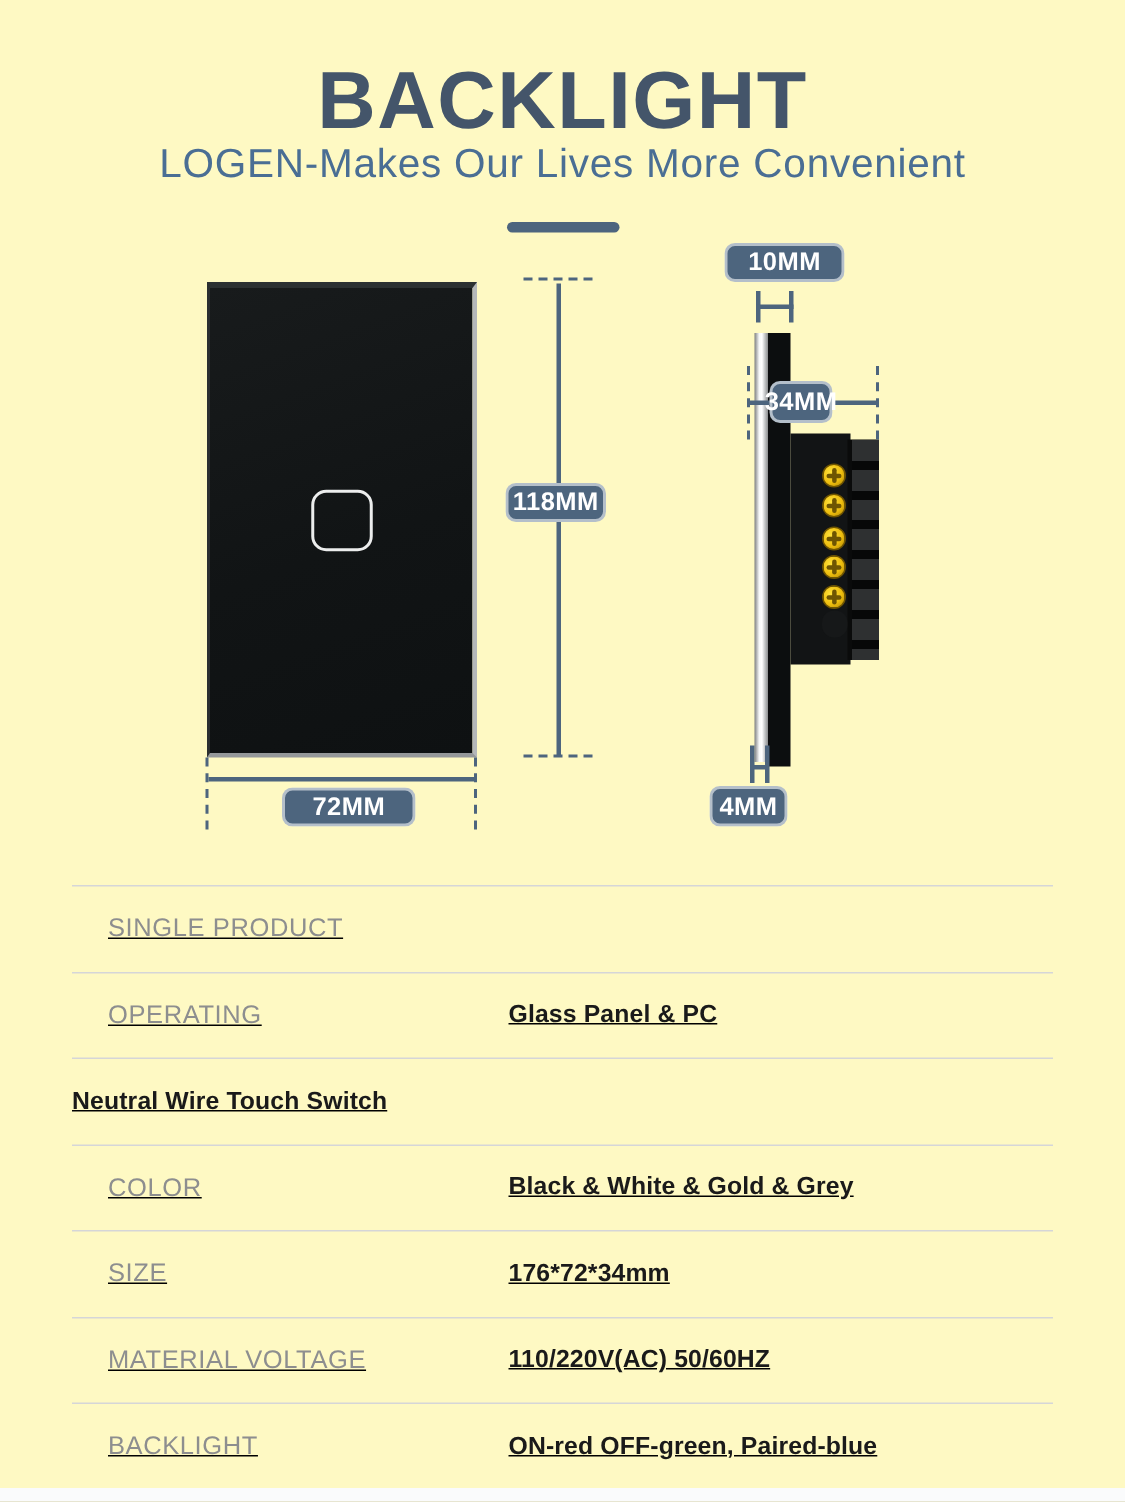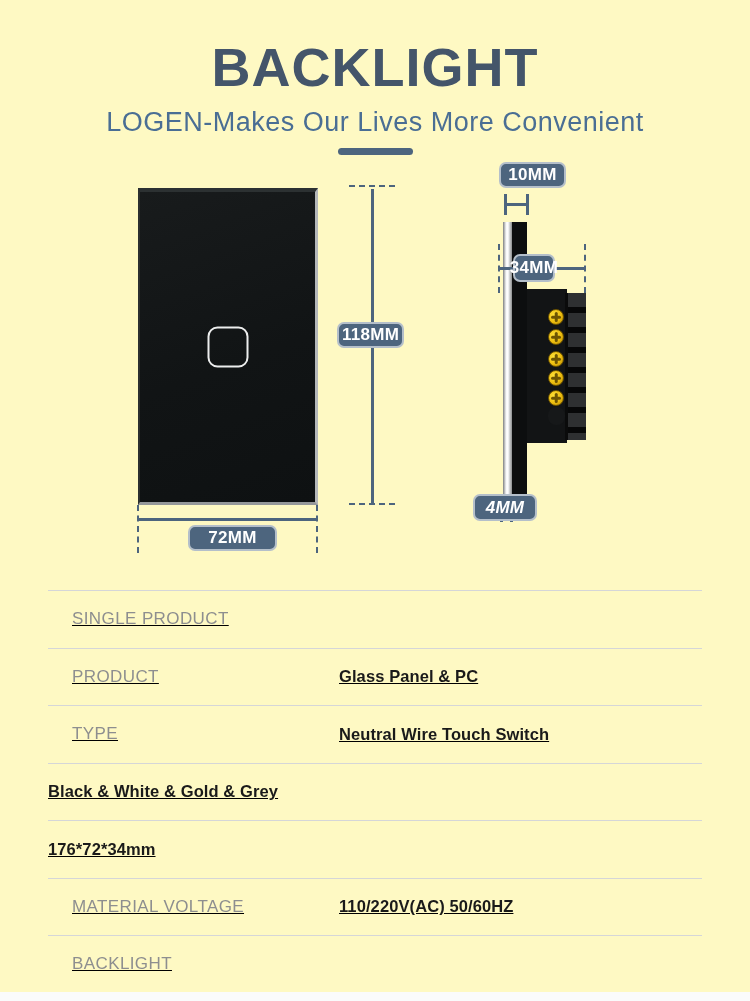--- a/index.html
+++ b/index.html
@@ -10,21 +10,21 @@
     background:#fef9c3; overflow:hidden;
   }
 
   
   .title {
     position:absolute; left:0; top:36px; width:750px;
     text-align:center; font-size:54px; font-weight:bold;
     letter-spacing:1px; color:#44556a;
   }
   .subtitle {
-    position:absolute; left:0; top:107px; width:750px;
+    position:absolute; left:0; top:94px; width:750px;
     text-align:center; font-size:27px; font-weight:400;
     letter-spacing:.5px; color:#4a6e94;
   }
   .title-divider {
     position:absolute; left:338px; top:148px; width:75px; height:7px;
     border-radius:4px; background:#4d657e;
   }
 
   
   .front-panel {
@@ -77,34 +77,34 @@
     position:absolute; left:548px; width:16px; height:16px; border-radius:50%;
     background:radial-gradient(circle at 35% 35%, #ffe23a 0%, #edbd0e 55%, #a87f00 100%);
     border:1px solid #6e5400; z-index:3;
   }
   .screw .slot-v { position:absolute; left:50%; top:2px; bottom:2px; width:2.5px; transform:translateX(-50%); background:#6e5502; border-radius:2px; }
   .screw .slot-h { position:absolute; top:50%; left:2px; right:2px; height:2.5px; transform:translateY(-50%); background:#6e5502; border-radius:2px; }
   .screw-1 { top:309px; } .screw-2 { top:329px; } .screw-3 { top:351px; }
   .screw-4 { top:370px; } .screw-5 { top:390px; }
   .body-blob { position:absolute; left:548px; top:407px; width:17px; height:18px; border-radius:8px; background:#161819; z-index:2; }
 
-  .label-10 { left:483px; top:162px; width:67px; height:26px;margin-left:16px; }
+  .label-10 { left:483px; top:162px; width:80px; height:26px; }
   .brk10-l { left:504px; top:194px; width:2.5px; height:21px; }
   .brk10-r { left:526px; top:194px; width:2.5px; height:21px; }
   .brk10-h { left:504px; top:203px; width:25px; height:2.5px; }
 
   .dash-34-l { left:498px; top:244px; height:49px; }
   .dash-34-r { left:584px; top:244px; height:49px; }
   .line-34 { left:500px; top:267px; width:86px; height:2.5px; }
   .label-34 { left:513px; top:254px; width:42px; height:28px; }
 
   .brk4-l { left:500px; top:497px; width:2.5px; height:25px; }
   .brk4-r { left:510px; top:497px; width:2.5px; height:25px; }
   .brk4-h { left:500px; top:510px; width:12px; height:2.5px; }
-  .label-4 { left:473px; top:494px; width:64px; height:27px;font-style:italic; }
+  .label-4 { left:473px; top:524px; width:52px; height:27px; }
 
   
   .spec-table { position:absolute; left:48px; top:590px; width:654px; }
   .spec-row {
     height:57.5px; border-top:1px solid #d5d6d8;
     display:flex; align-items:center;text-decoration:underline;
   }
   .spec-label {
     margin-left:24px; width:267px; flex:0 0 267px;
     font-size:17px; color:#8d8e8f; letter-spacing:.4px;
@@ -176,36 +176,38 @@
   <div class="dim brk4-l"></div>
   <div class="dim brk4-r"></div>
   <div class="dim brk4-h"></div>
   <div class="dim-label label-4">4MM</div>
 
   <div class="spec-table">
     <div class="spec-row">
       <div class="spec-label">SINGLE PRODUCT</div>
     </div>
     <div class="spec-row">
-      <div class="spec-label">PRODUCT</div>
+      <div class="spec-label">OPERATING</div>
       <div class="spec-value">Glass Panel &amp; PC</div>
     </div>
     <div class="spec-row">
-      <div class="spec-label">TYPE</div>
       <div class="spec-value">Neutral Wire Touch Switch</div>
     </div>
     <div class="spec-row">
+      <div class="spec-label">COLOR</div>
       <div class="spec-value">Black &amp; White &amp; Gold &amp; Grey</div>
     </div>
     <div class="spec-row">
+      <div class="spec-label">SIZE</div>
       <div class="spec-value">176*72*34mm</div>
     </div>
     <div class="spec-row">
       <div class="spec-label">MATERIAL VOLTAGE</div>
       <div class="spec-value">110/220V(AC) 50/60HZ</div>
     </div>
     <div class="spec-row">
       <div class="spec-label">BACKLIGHT</div>
+      <div class="spec-value">ON-red OFF-green, Paired-blue</div>
     </div>
   </div>
 
   <div class="bottom-strip"></div>
 </div>
 
 </body></html>

